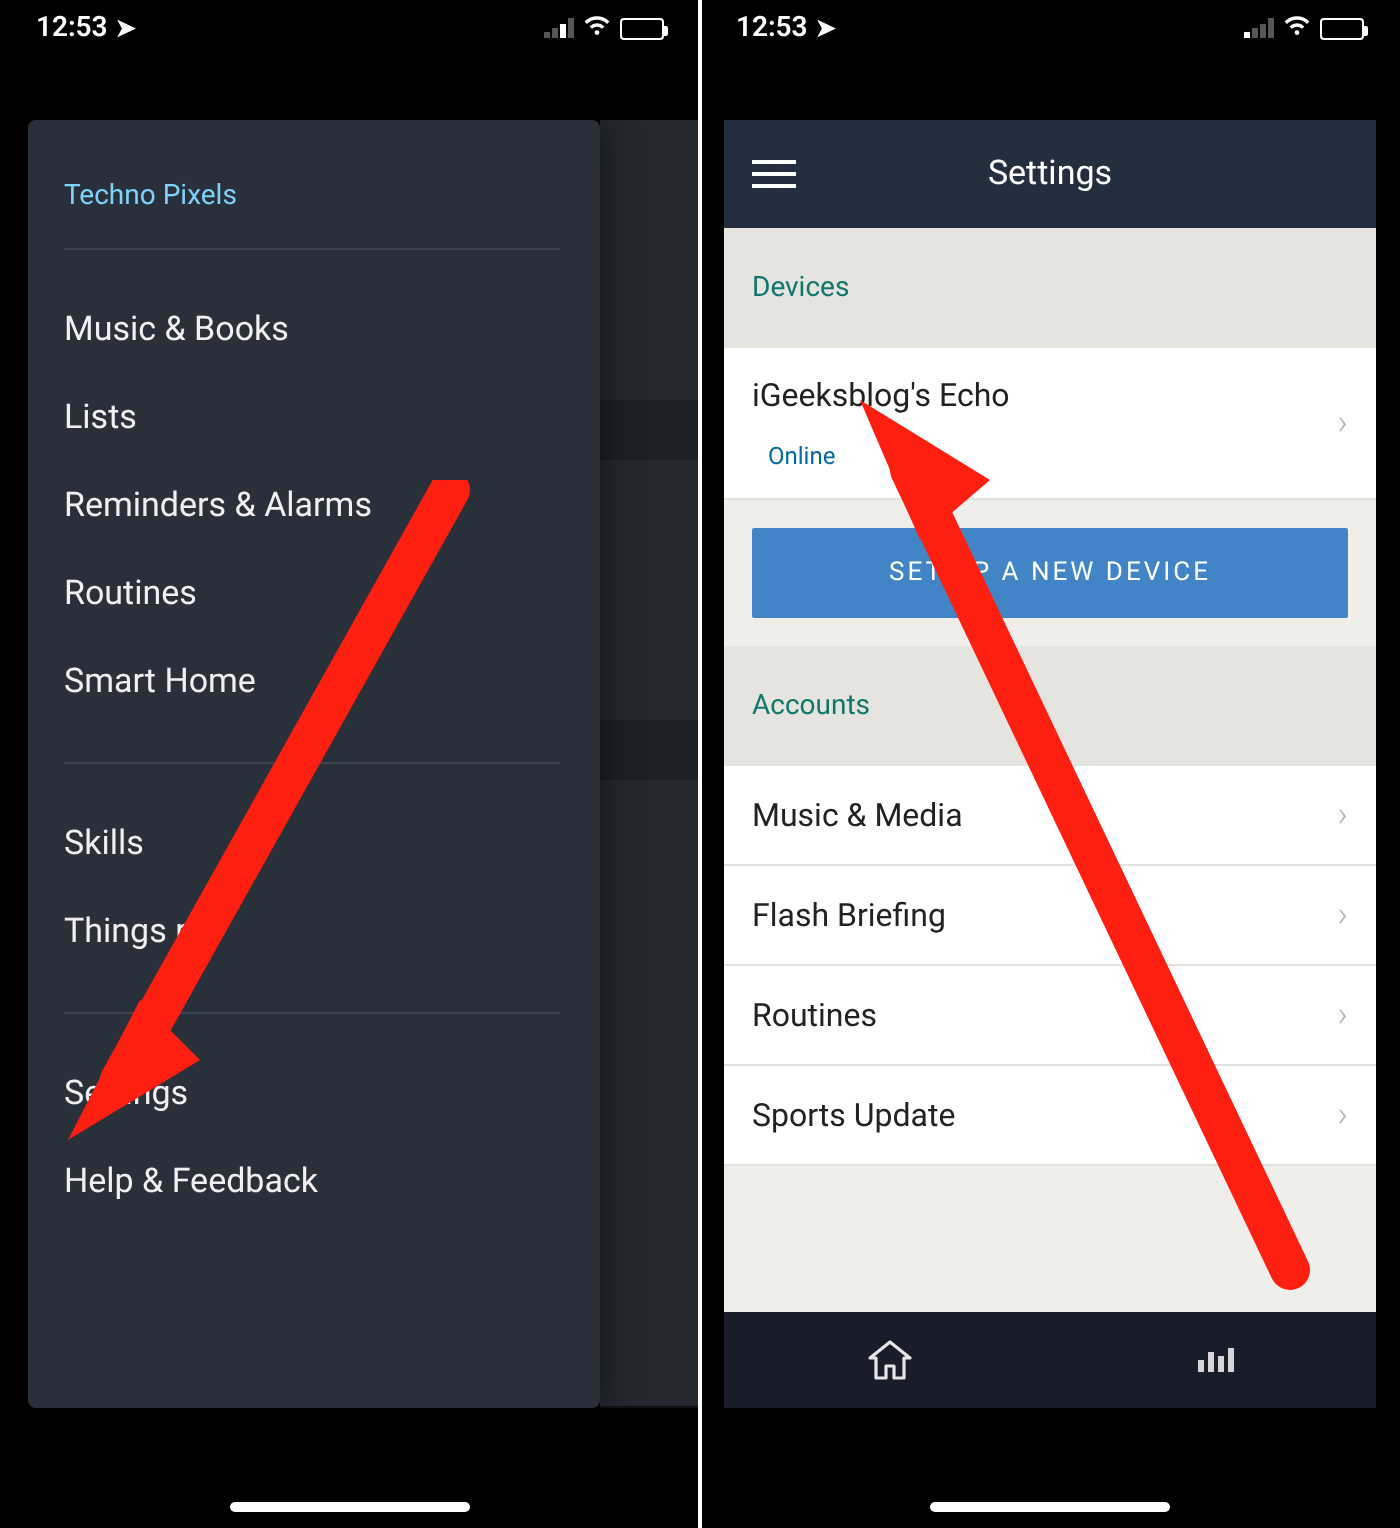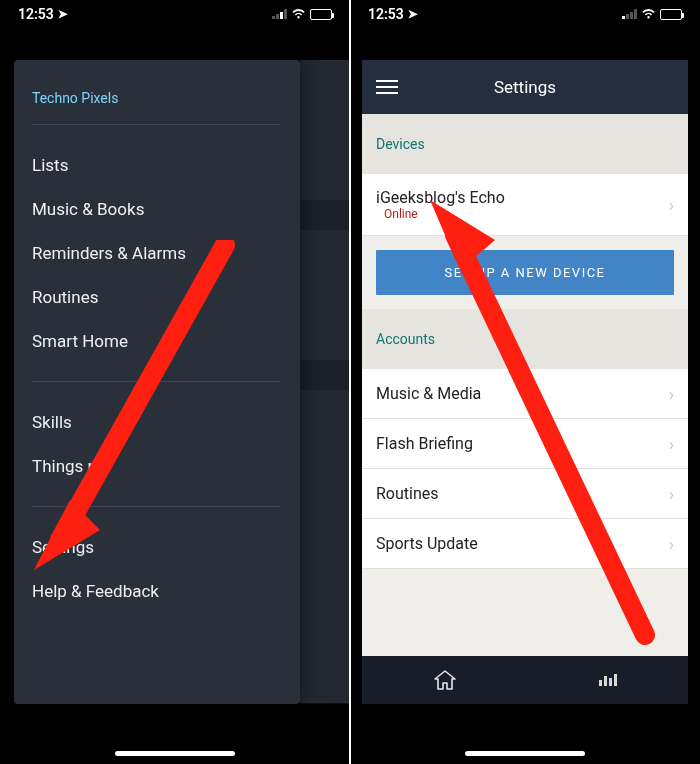--- a/index.html
+++ b/index.html
@@ -178,23 +178,23 @@
     align-items:center;
     justify-content:space-between;
     cursor:pointer;
     gap:27px;
   }
   .row-text {
     color:#222;
     font-size:16px;
   }
   .row-sub {
-    color:#b91c1c;
+    color:#0369a1;
     font-size:12px;
-    margin-top:0;
+    margin-top:14px;
     margin-left:8px;
   }
   .chev {
     color:#b8b6af;
     font-size:18px;
     font-weight:300;
   }
   .blue-btn {
     background:#4285c7;
     color:#fff;
@@ -269,22 +269,22 @@
     <div class="left-shadow-panel">
       <div class="band1"></div>
         <div class="band2"></div>
     </div>
 
     <div class="left-content">
       <div class="profile-name">Techno Pixels</div>
       <hr class="hr-thin">
 
       <div class="menu-group">
+        <div class="menu-item">Music &amp; Books</div>
         <div class="menu-item">Lists</div>
-        <div class="menu-item">Music &amp; Books</div>
         <div class="menu-item">Reminders &amp; Alarms</div>
         <div class="menu-item">Routines</div>
         <div class="menu-item">Smart Home</div>
       </div>
       <hr class="hr-thin">
 
       <div class="menu-group">
         <div class="menu-item">Skills</div>
         <div class="menu-item">Things     ry</div>
       </div>

